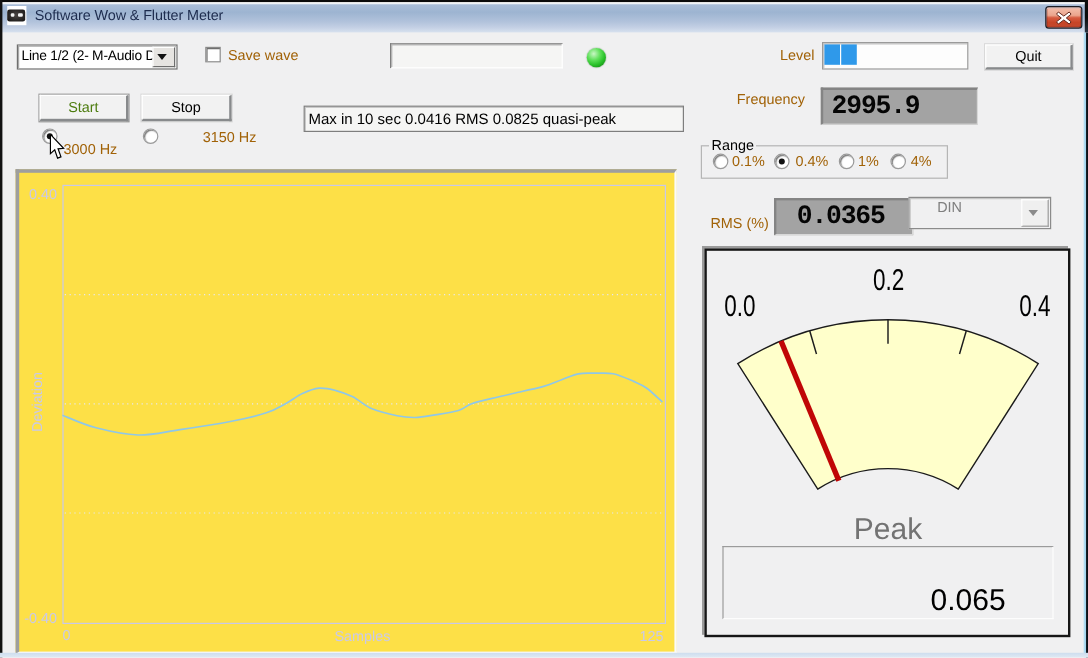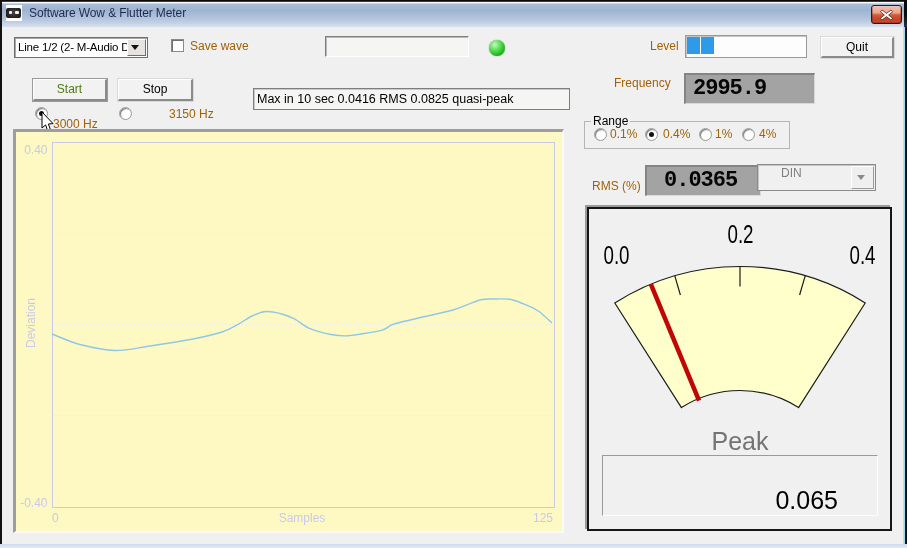--- a/index.html
+++ b/index.html
@@ -115,21 +115,21 @@
 <div class="abs lcd" style="left:645px;top:165px;width:96px;height:28px;line-height:27px;padding-left:17px;">0.0365</div>
 <div class="abs" style="left:757px;top:164px;width:117px;height:25px;background:#f0f0f1;border:1px solid #8b8b8b;box-shadow:inset 1px 1px 0 #c6c6c6;">
   <div class="abs" style="left:3px;top:1px;font-size:12px;color:#7f7f7f;margin-left:20px;">DIN</div>
   <div class="abs" style="right:1px;top:1px;width:21px;height:21px;background:#efefef;border-top:1px solid #fff;border-left:1px solid #fff;border-right:1px solid #9b9b9b;border-bottom:1px solid #9b9b9b;">
     <svg width="9" height="6" style="position:absolute;left:5px;top:8px;">
         <path d="M0 0 L8 0 L4 5 Z" fill="#8a8a8a"></path>
       </svg>
   </div>
 </div>
 
-<div class="abs" style="left:13px;top:129px;width:546px;height:399px;background:#fef9c3;
+<div class="abs" style="left:13px;top:141px;width:546px;height:399px;background:#fde047;
      border-left:3px solid #9e9e9e;border-top:3px solid #9e9e9e;border-right:2px solid #fafafa;border-bottom:2px solid #fafafa;text-decoration:underline;">
 <svg width="546" height="399" style="position:absolute;left:0;top:0;">
   <rect x="36.5" y="10.5" width="502" height="365" fill="none" stroke="#c8c8e8" stroke-width="1"></rect>
   <line x1="38" y1="101.5" x2="537" y2="101.5" stroke="#e6e6f2" stroke-width="1" stroke-dasharray="1 3"></line>
   <line x1="38" y1="192.5" x2="537" y2="192.5" stroke="#e6e6f2" stroke-width="1" stroke-dasharray="1 3"></line>
   <line x1="38" y1="283.5" x2="537" y2="283.5" stroke="#e6e6f2" stroke-width="1" stroke-dasharray="1 3"></line>
   <path d="M36 202 C40.7 203.8 53.5 209.8 64 212.5 C74.5 215.2 87.3 218.2 99 218.5 C110.7 218.8 121.0 215.9 134 214 C147.0 212.1 165.0 209.3 177 207 C189.0 204.7 198.5 202.4 206 200 C213.5 197.6 217.0 195.1 222 192.4 C227.0 189.7 231.3 186.2 236 184 C240.7 181.8 245.3 179.9 250 179.5 C254.7 179.1 259.3 180.3 264 181.5 C268.7 182.7 273.0 184.2 278 186.7 C283.0 189.2 287.8 194.1 294 196.7 C300.2 199.3 309.0 201.3 315 202.5 C321.0 203.7 325.0 204.0 330 203.9 C335.0 203.8 339.0 203.0 345 202 C351.0 201.0 360.7 199.7 366 198.1 C371.3 196.5 372.3 194.1 377 192.4 C381.7 190.7 388.7 189.3 394 188 C399.3 186.7 401.8 186.2 409 184.5 C416.2 182.8 429.8 180.0 437 178 C444.2 176.0 447.2 174.2 452 172.4 C456.8 170.7 461.3 168.4 466 167.5 C470.7 166.6 475.2 167.0 480 167.0 C484.8 167.0 489.7 166.4 495 167.5 C500.3 168.6 507.3 171.8 512 173.8 C516.7 175.8 519.0 176.6 523 179.5 C527.0 182.4 533.8 189.1 536 191" fill="none" stroke="#8fc7e8" stroke-width="1.4" stroke-linejoin="round"></path>
   <text x="31.5" y="22" text-anchor="end" font-size="12" fill="#c9c9ea">0.40</text>
   <text x="31.5" y="375" text-anchor="end" font-size="12" fill="#c9c9ea">-0.40</text>
   <text x="36" y="389.5" font-size="12" fill="#c9c9ea">0</text>

